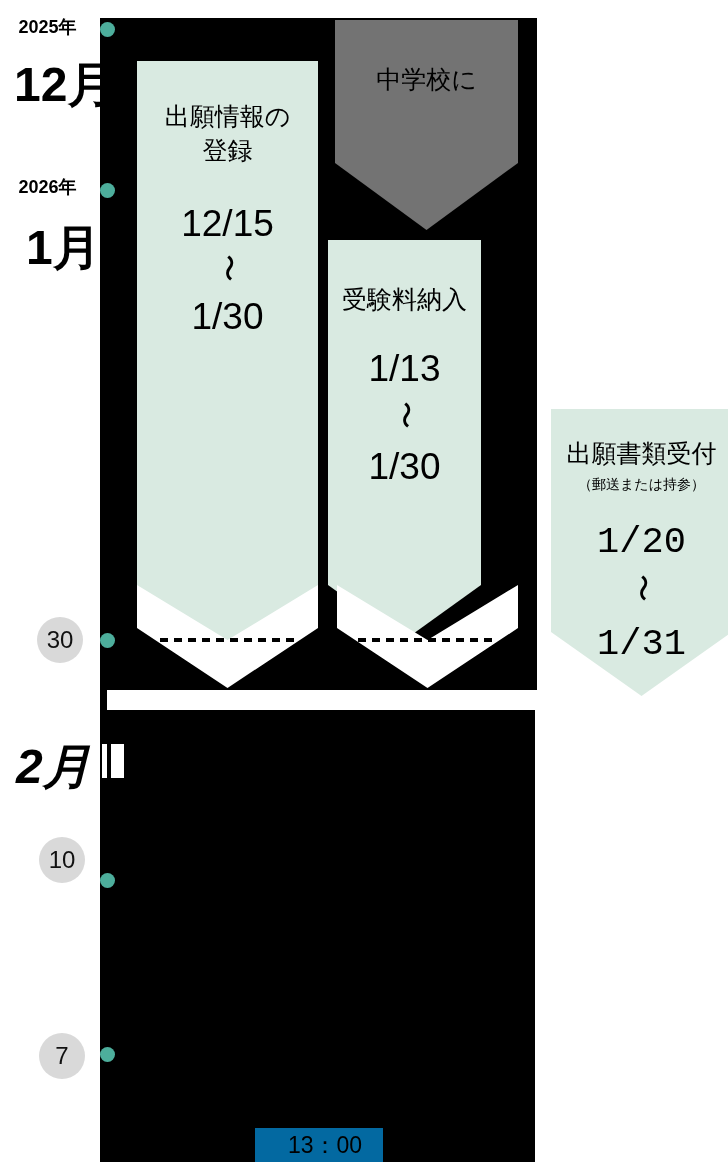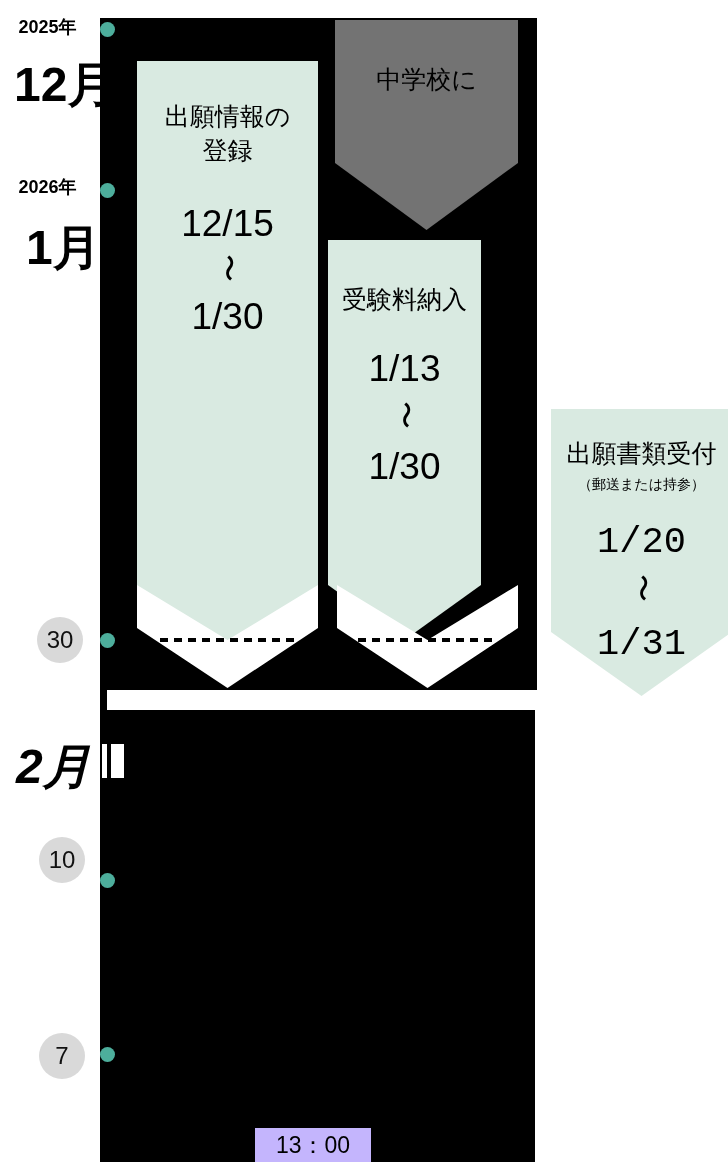--- a/index.html
+++ b/index.html
@@ -66,22 +66,22 @@
   .r-date{width:100%;font-size:37px;font-weight:500;}
   .r-tilde{width:100%;font-size:28px;}
   .r-tilde span{display:inline-block;transform:rotate(90deg);}
   .t1{left:0;top:38px;}   .d1s{left:0;top:142px;} .w1{left:0;top:188px;} .d1e{left:0;top:235px;}
   .tg{left:0;top:42px;}
   .t2{left:0;top:42px;}   .d2s{left:0;top:108px;} .w2{left:0;top:156px;} .d2e{left:0;top:206px;}
   .t4{left:0;top:30px;}   .n4{left:0;top:67px;}   .d4s{left:0;top:112px;}
   .w4{left:0;top:160px;}  .d4e{left:0;top:214px;}
 
   
-  .time-box{left:255px;top:1128px;width:116px;height:34px;background:#c4b5fd;
-    display:flex;align-items:center;justify-content:center;font-size:23px;font-weight:500;}
+  .time-box{left:255px;top:1128px;width:116px;height:34px;background:#0369a1;
+    display:flex;align-items:center;justify-content:center;font-size:23px;font-weight:500;padding-left:12px;}
 </style>
 </head>
 <body>
 
 <div class="abs upper-black"></div>
 <div class="abs lower-black"></div>
 <div class="abs sep-tick"></div>
 
 <div class="abs year-label year-2025">2025年</div>
 <div class="abs month-label month-12">12月</div>

